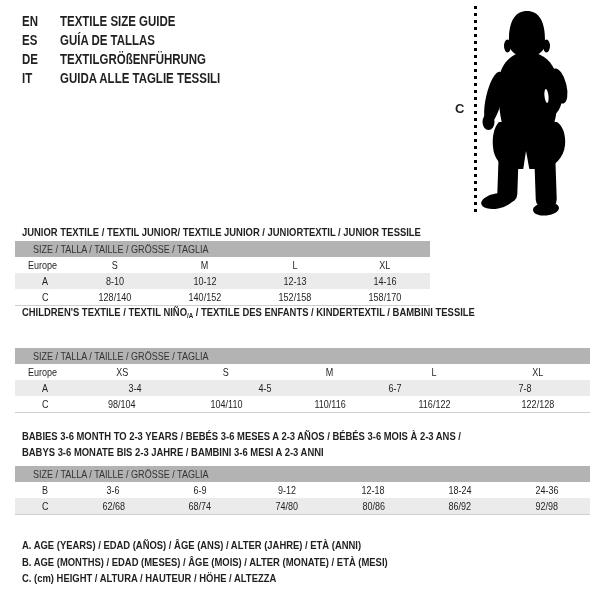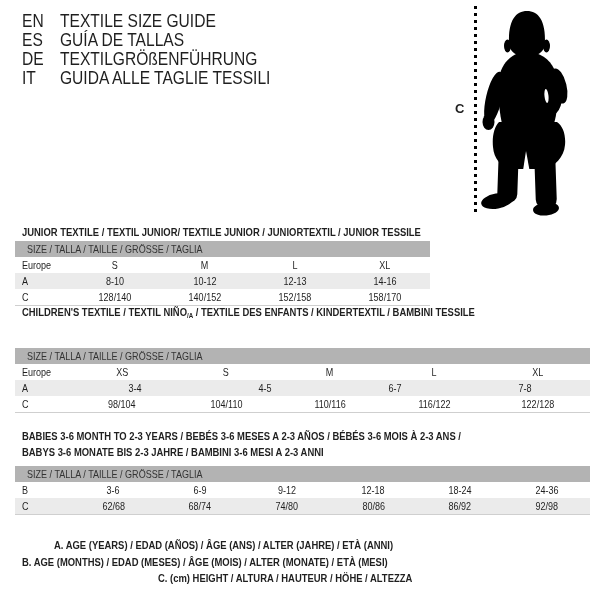--- a/index.html
+++ b/index.html
@@ -9,46 +9,46 @@
     font-family:"Liberation Sans", sans-serif;
     color:var(--txt, #1f1f1f);
   }
   
   .cx  { display:inline-block; transform:scaleX(.82); transform-origin:0 50%; white-space:nowrap; }
   .cxc { display:inline-block; transform:scaleX(.82); transform-origin:50% 50%; white-space:nowrap; }
   sub { font-size:7.5px; vertical-align:-2px; }
 
   
   #lang-list { position:absolute; left:22px; top:11px; }
-  .lang-row { display:flex; height:19px; align-items:center; font-weight:400; font-size:19px; }
+  .lang-row { display:flex; height:19px; align-items:center; font-weight:700; font-size:14px; }
   .lang-code { width:38px; }
 
   
   #figure { position:absolute; left:452px; top:0; width:148px; height:222px; }
   .measure-line {
     position:absolute; left:22px; top:6px; width:3px; height:208px;
     background:repeating-linear-gradient(to bottom, var(--sil,#000) 0px, var(--sil,#000) 3.2px, transparent 3.2px, transparent 7px);
   }
   .measure-label { position:absolute; left:3px; top:101px; font-size:13px; font-weight:700; }
   #baby-svg { position:absolute; left:28px; top:4px; }
 
   
   .section-title { position:absolute; left:22px; font-weight:700; font-size:11.5px; }
   .title-line { height:16px; line-height:16px; }
 
   
   .size-table { position:absolute; left:15px; font-size:11px; border-bottom:1px solid #cfcfcf; }
-  .t-header { height:16px; line-height:16px; background:var(--hbg,#b3b3b3); padding-left:12px; color:#333; }
+  .t-header { height:16px; line-height:16px; background:var(--hbg,#b3b3b3); padding-left:18px; color:#333; }
   .t-row { display:flex; height:16px; line-height:16px; }
   .t-row.shaded { background:var(--sbg,#ebebeb); }
-  .t-label { width:55px; padding-left:7px; }
+  .t-label { width:55px; padding-left:7px;text-align:center; }
   .t-val { flex:1; text-align:center; }
 
   
-  #footnotes { position:absolute; left:22px; top:537px; font-weight:700; font-size:11.5px;text-align:right; }
+  #footnotes { position:absolute; left:22px; top:537px; font-weight:700; font-size:11.5px; }
   .footnote { height:16.5px; line-height:16.5px; }
 </style>
 </head>
 <body>
 
 <div id="lang-list">
     <div class="lang-row">
       <span class="lang-code"><span class="cx">EN</span></span>
       <span class="lang-label"><span class="cx">TEXTILE SIZE GUIDE</span></span>
     </div>

